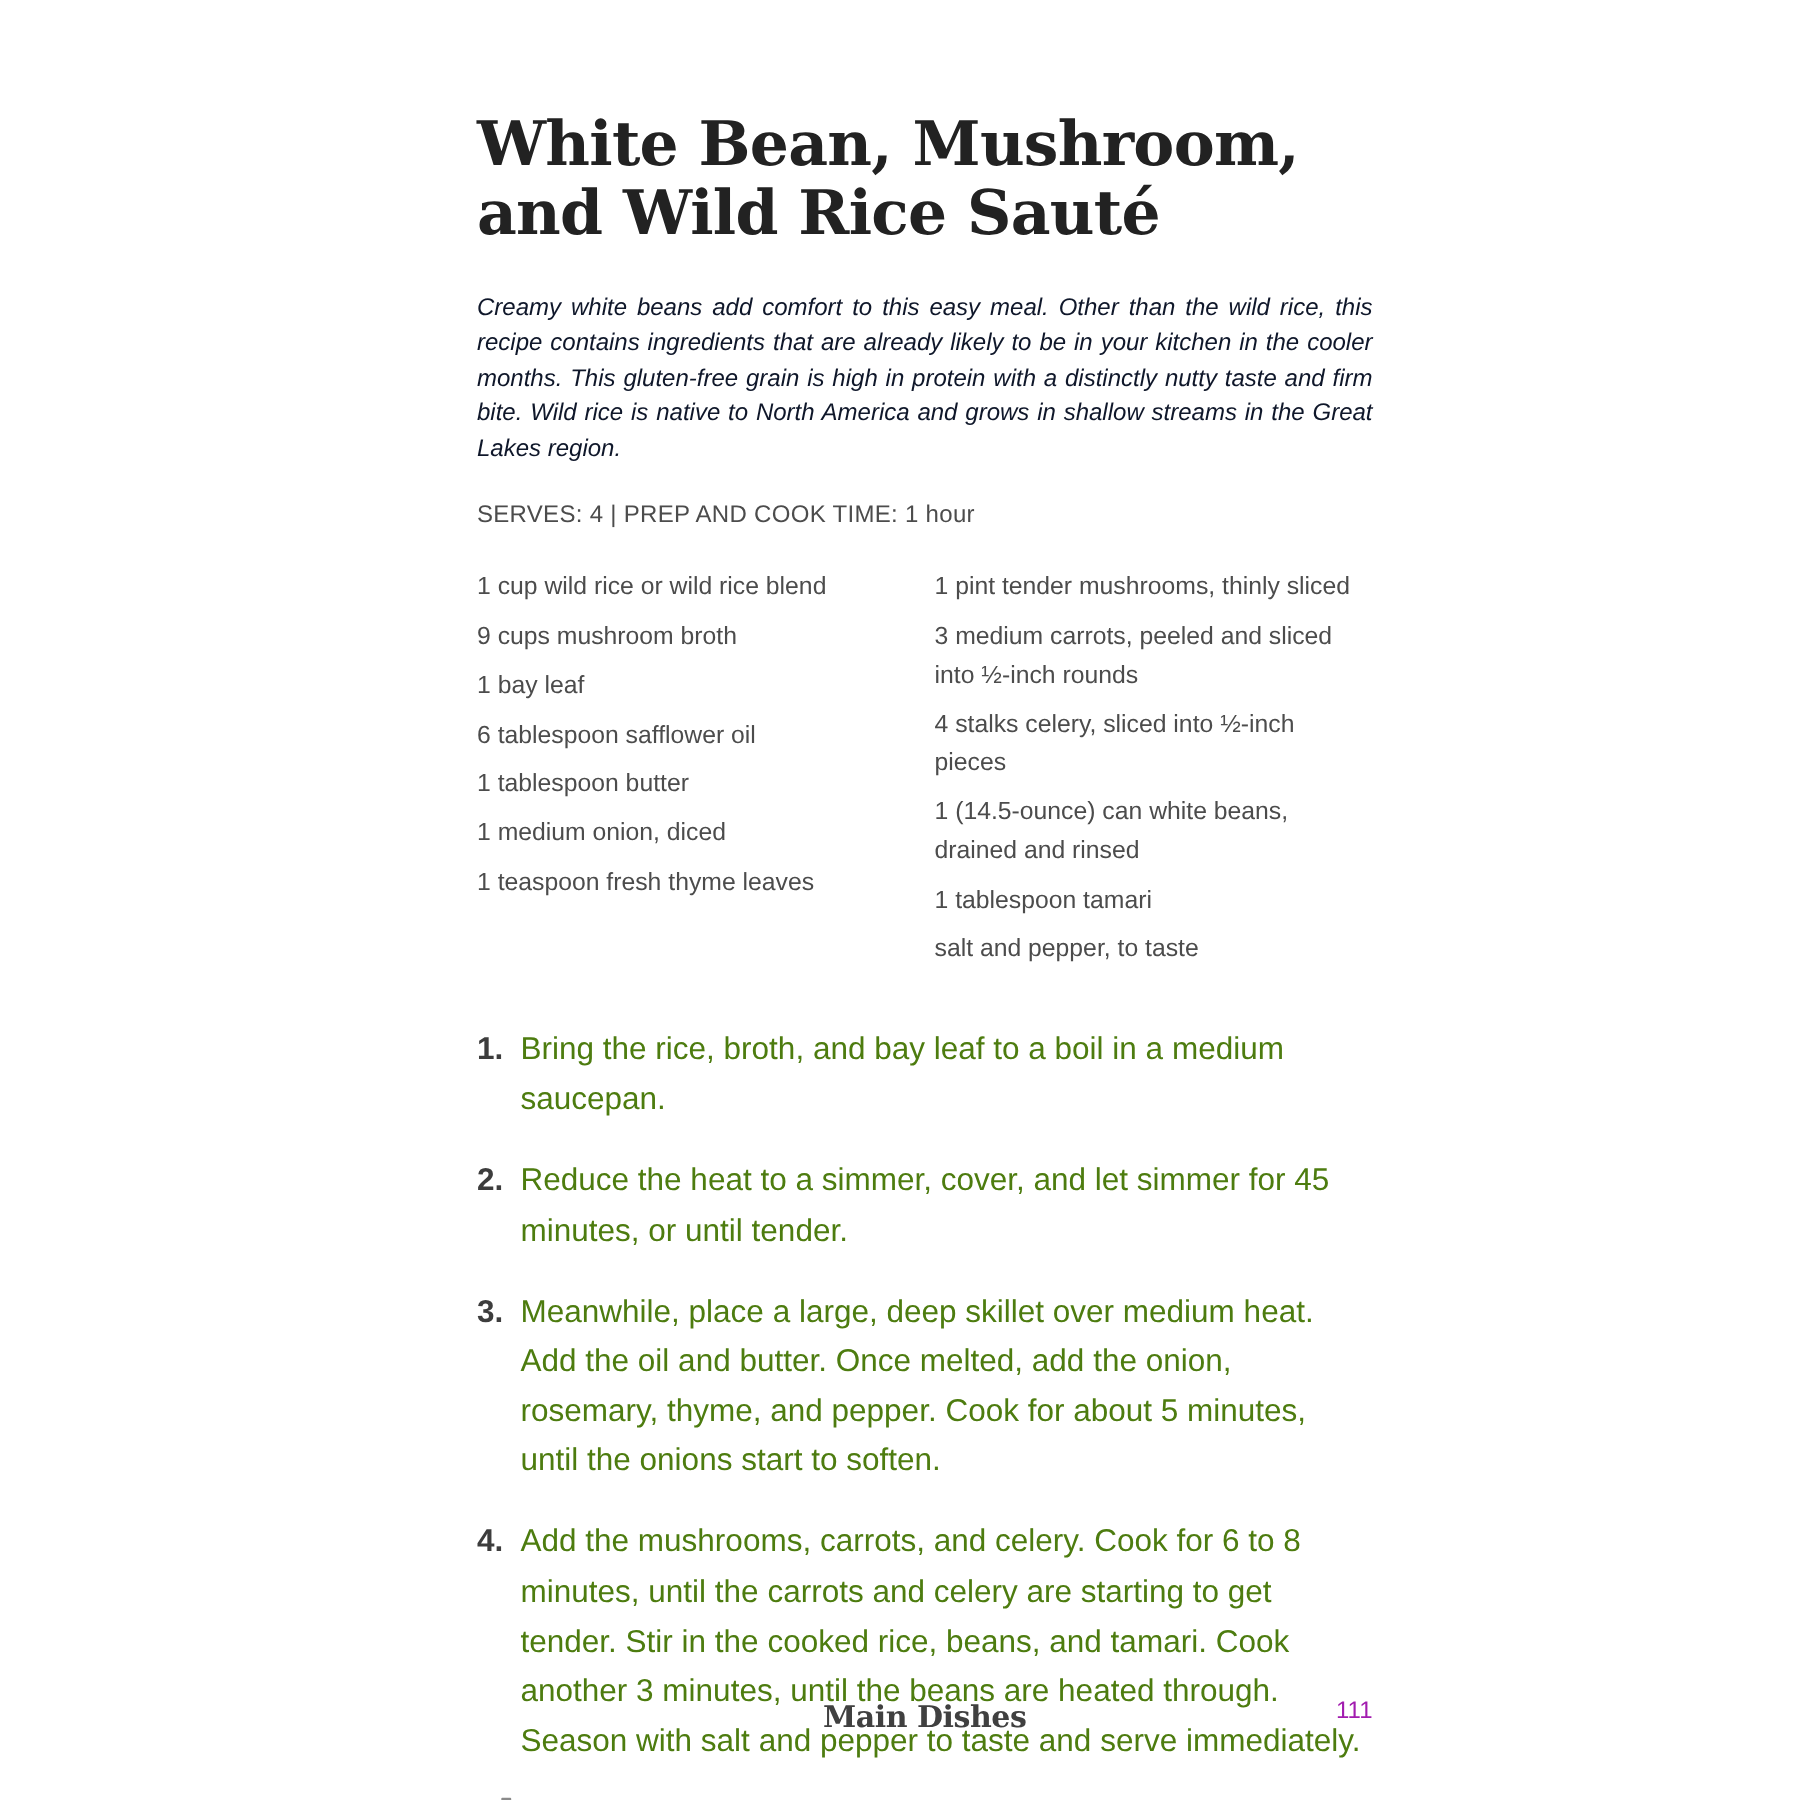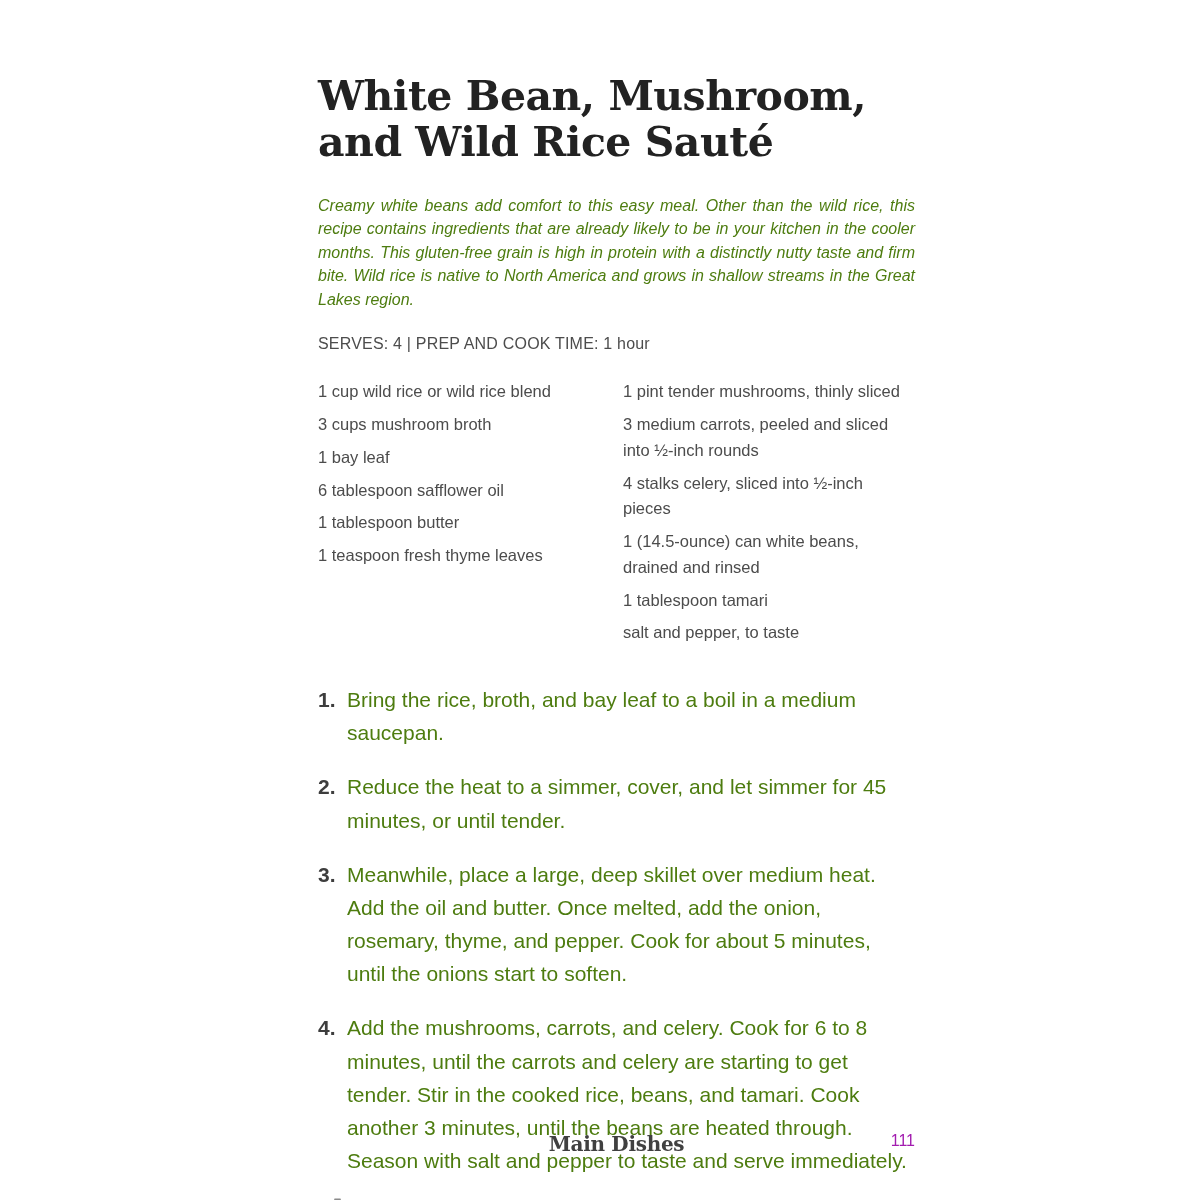--- a/index.html
+++ b/index.html
@@ -31,21 +31,21 @@
     line-height: 1.12;
     letter-spacing: -0.5px;
     color: #222222;
   }
   .intro {
     margin: 0 0 24px 0;
     font-size: 16px;
     line-height: 1.47;
     font-style: italic;
     text-align: justify;
-    color: #4d7c0f;
+    color: #0f172a;
   }
   .serves-line {
     margin: 0 0 26px 0;
     font-size: 16px;
     letter-spacing: 0.2px;
     color: #4c4c4c;
   }
   .ingredients {
     display: flex;
     width: 100%;
@@ -144,24 +144,25 @@
 
     <h1 class="recipe-title">White Bean, Mushroom, and Wild Rice Sauté</h1>
 
     <p class="intro">Creamy white beans add comfort to this easy meal. Other than the wild rice, this recipe contains ingredients that are already likely to be in your kitchen in the cooler months. This gluten-free grain is high in protein with a distinctly nutty taste and firm bite. Wild rice is native to North America and grows in shallow streams in the Great Lakes region.</p>
 
     <p class="serves-line">SERVES: 4 | PREP AND COOK TIME: 1 hour</p>
 
     <div class="ingredients">
       <ul class="ing-col-left">
         <li>1 cup wild rice or wild rice blend</li>
-        <li>3 cups mushroom broth</li>
+        <li>9 cups mushroom broth</li>
         <li>1 bay leaf</li>
         <li>6 tablespoon safflower oil</li>
         <li>1 tablespoon butter</li>
+        <li>1 medium onion, diced</li>
         <li>1 teaspoon fresh thyme leaves</li>
       </ul>
       <ul class="ing-col-right">
         <li>1 pint tender mushrooms, thinly sliced</li>
         <li>3 medium carrots, peeled and sliced into ½-inch rounds</li>
         <li>4 stalks celery, sliced into ½-inch pieces</li>
         <li>1 (14.5-ounce) can white beans, drained and rinsed</li>
         <li>1 tablespoon tamari</li>
         <li>salt and pepper, to taste</li>
       </ul>

